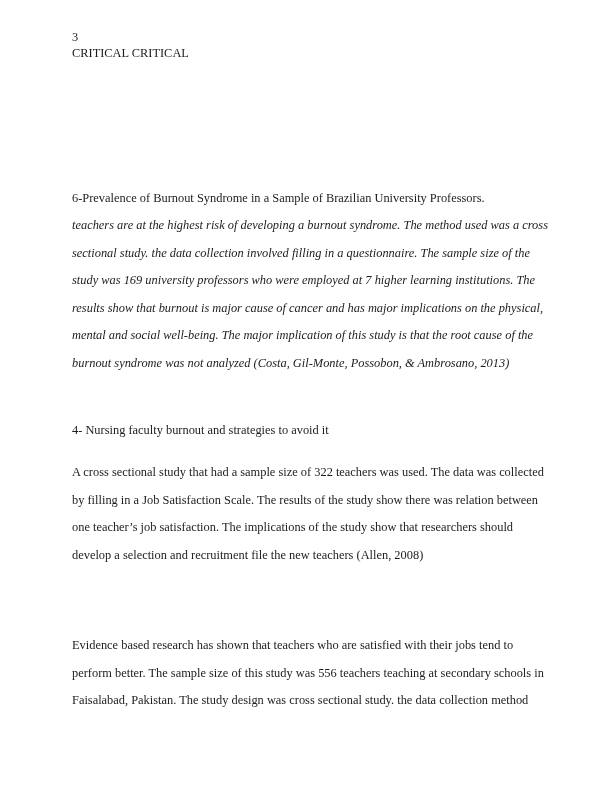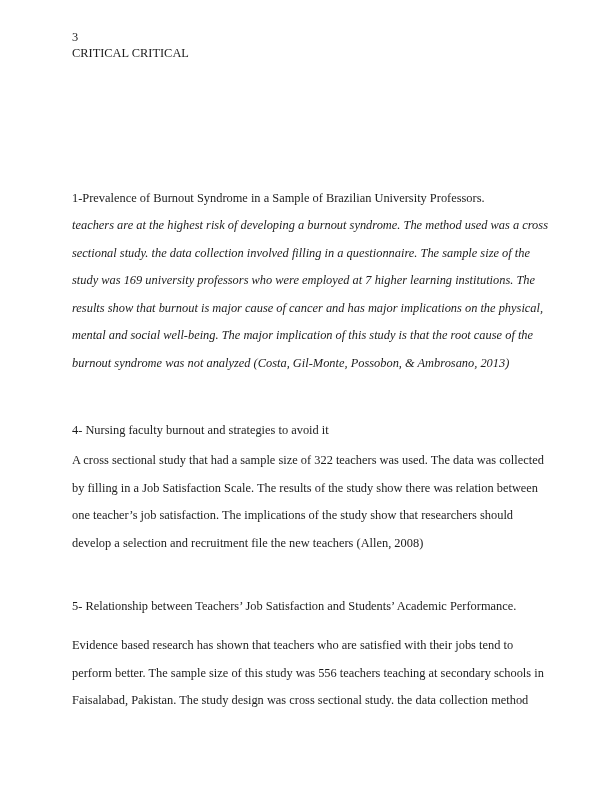--- a/index.html
+++ b/index.html
@@ -31,49 +31,48 @@
     line-height: 27.6px;
     white-space: pre-line;
     text-align: left;
   }
   .pagenum   { top: 29px; }
   .runhead   { top: 45px; }
   .p-intro   { top: 65px; }
   .h-sec3    { top: 185px; }
   .p-sec3    { top: 212px; font-style: italic; }
   .h-sec4    { top: 417px; }
-  .p-sec4    { top: 447px; }
+  .p-sec4    { top: 459px; }
   .h-sec5    { top: 593px; }
   .p-sec5    { top: 632px; }
 </style>
 </head>
 <body>
 
 <div class="page">
 
   <div class="abs meta-line pagenum">3</div>
 
   <div class="abs meta-line runhead">CRITICAL CRITICAL</div>
 
 
-  <div class="abs body-block h-sec3">1-Prevalence of Burnout Syndrome in a Sample of Brazilian University Professors.</div>
+  <div class="abs body-block h-sec3">6-Prevalence of Burnout Syndrome in a Sample of Brazilian University Professors.</div>
 
   <div class="abs body-block p-sec3">teachers are at the highest risk of developing a burnout syndrome. The method used was a cross
 sectional study. the data collection involved filling in a questionnaire. The sample size of the
 study was 169 university professors who were employed at 7 higher learning institutions. The
 results show that burnout is major cause of cancer and has major implications on the physical,
 mental and social well-being. The major implication of this study is that the root cause of the
 burnout syndrome was not analyzed (Costa, Gil-Monte, Possobon, &amp; Ambrosano, 2013)</div>
 
   <div class="abs body-block h-sec4">4- Nursing faculty burnout and strategies to avoid it</div>
 
   <div class="abs body-block p-sec4">A cross sectional study that had a sample size of 322 teachers was used. The data was collected
 by filling in a Job Satisfaction Scale. The results of the study show there was relation between
 one teacher’s job satisfaction. The implications of the study show that researchers should
 develop a selection and recruitment file the new teachers (Allen, 2008)</div>
 
-  <div class="abs body-block h-sec5">5- Relationship between Teachers’ Job Satisfaction and Students’ Academic Performance.</div>
 
   <div class="abs body-block p-sec5">Evidence based research has shown that teachers who are satisfied with their jobs tend to
 perform better. The sample size of this study was 556 teachers teaching at secondary schools in
 Faisalabad, Pakistan. The study design was cross sectional study. the data collection method</div>
 
 </div>
 
 </body></html>

